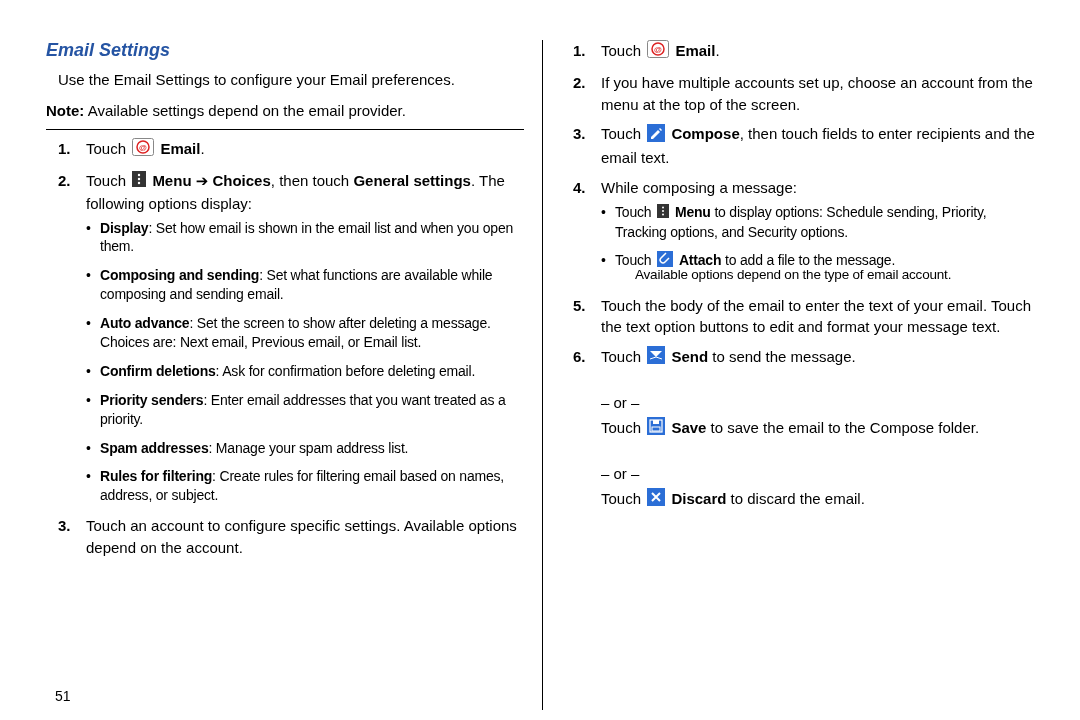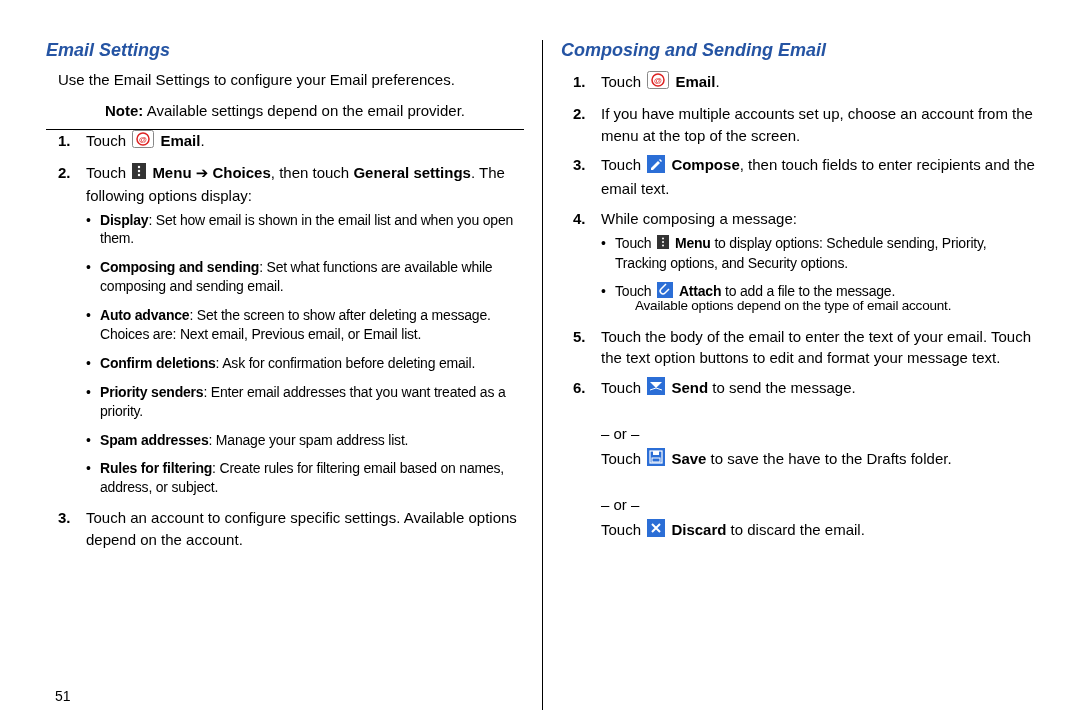--- a/index.html
+++ b/index.html
@@ -38,23 +38,22 @@
     font-size: 18px;
     margin: 0 0 10px 0;
   }
   .intro {
     font-size: 15px;
     margin: 0 0 14px 12px;
   }
   .note-block {
     border-bottom: 1.5px solid #000;
     padding-bottom: 10px;
-    margin-bottom: 0;
-    font-size: 15px;
-    text-align: center;
+    margin-bottom: 8px;
+    font-size: 15px;
   }
   ol.steps {
     list-style: none;
     counter-reset: step;
     padding: 0;
     margin: 0;
   }
   ol.steps > li {
     counter-increment: step;
     position: relative;
@@ -154,21 +153,20 @@
           <li><span class="b cond">Priority senders</span><span class="cond">: Enter email addresses that you want treated as a priority.</span></li>
           <li><span class="b cond">Spam addresses</span><span class="cond">: Manage your spam address list.</span></li>
           <li><span class="b cond">Rules for filtering</span><span class="cond">: Create rules for filtering email based on names, address, or subject.</span></li>
         </ul>
       </li>
       <li><span>Touch an account to configure specific settings. Available options depend on the account.</span></li>
     </ol>
   </div>
 
   <div class="col">
-    <div class="heading">Composing and Sending Email</div>
     <ol class="steps">
       <li>
         <span>Touch </span><span class="icon"><svg width="22" height="18" viewBox="0 0 22 18">
               <rect x="0.5" y="0.5" width="21" height="17" rx="2" fill="#fff" stroke="#888"></rect>
               <circle cx="11" cy="9" r="6" fill="none" stroke="#d22" stroke-width="1.5"></circle>
               <text x="11" y="12" text-anchor="middle" font-size="8" fill="#d22" font-weight="bold">@</text>
             </svg></span>
         <span> </span><span class="b">Email</span><span>.</span>
       </li>
       <li><span>If you have multiple accounts set up, choose an account from the menu at the top of the screen.</span></li>
@@ -213,21 +211,21 @@
       </li>
     </ol>
     <div class="or-line">– or –</div>
     <div class="continuation">
       <span>Touch </span><span class="icon"><svg width="18" height="18" viewBox="0 0 18 18">
             <rect x="0" y="0" width="18" height="18" fill="#2b6ed6"></rect>
             <rect x="3" y="3" width="12" height="12" fill="none" stroke="#fff" stroke-width="1.2"></rect>
             <rect x="6" y="3" width="6" height="4" fill="#fff"></rect>
             <rect x="5" y="10" width="8" height="4" fill="none" stroke="#fff" stroke-width="1"></rect>
           </svg></span>
-      <span> </span><span class="b">Save</span><span> to save the have to the Drafts folder.</span>
+      <span> </span><span class="b">Save</span><span> to save the email to the Compose folder.</span>
     </div>
     <div class="or-line">– or –</div>
     <div class="continuation">
       <span>Touch </span><span class="icon"><svg width="18" height="18" viewBox="0 0 18 18">
             <rect x="0" y="0" width="18" height="18" fill="#2b6ed6"></rect>
             <path d="M5 5 L13 13 M13 5 L5 13" stroke="#fff" stroke-width="2"></path>
           </svg></span>
       <span> </span><span class="b">Discard</span><span> to discard the email.</span>
     </div>
   </div>

